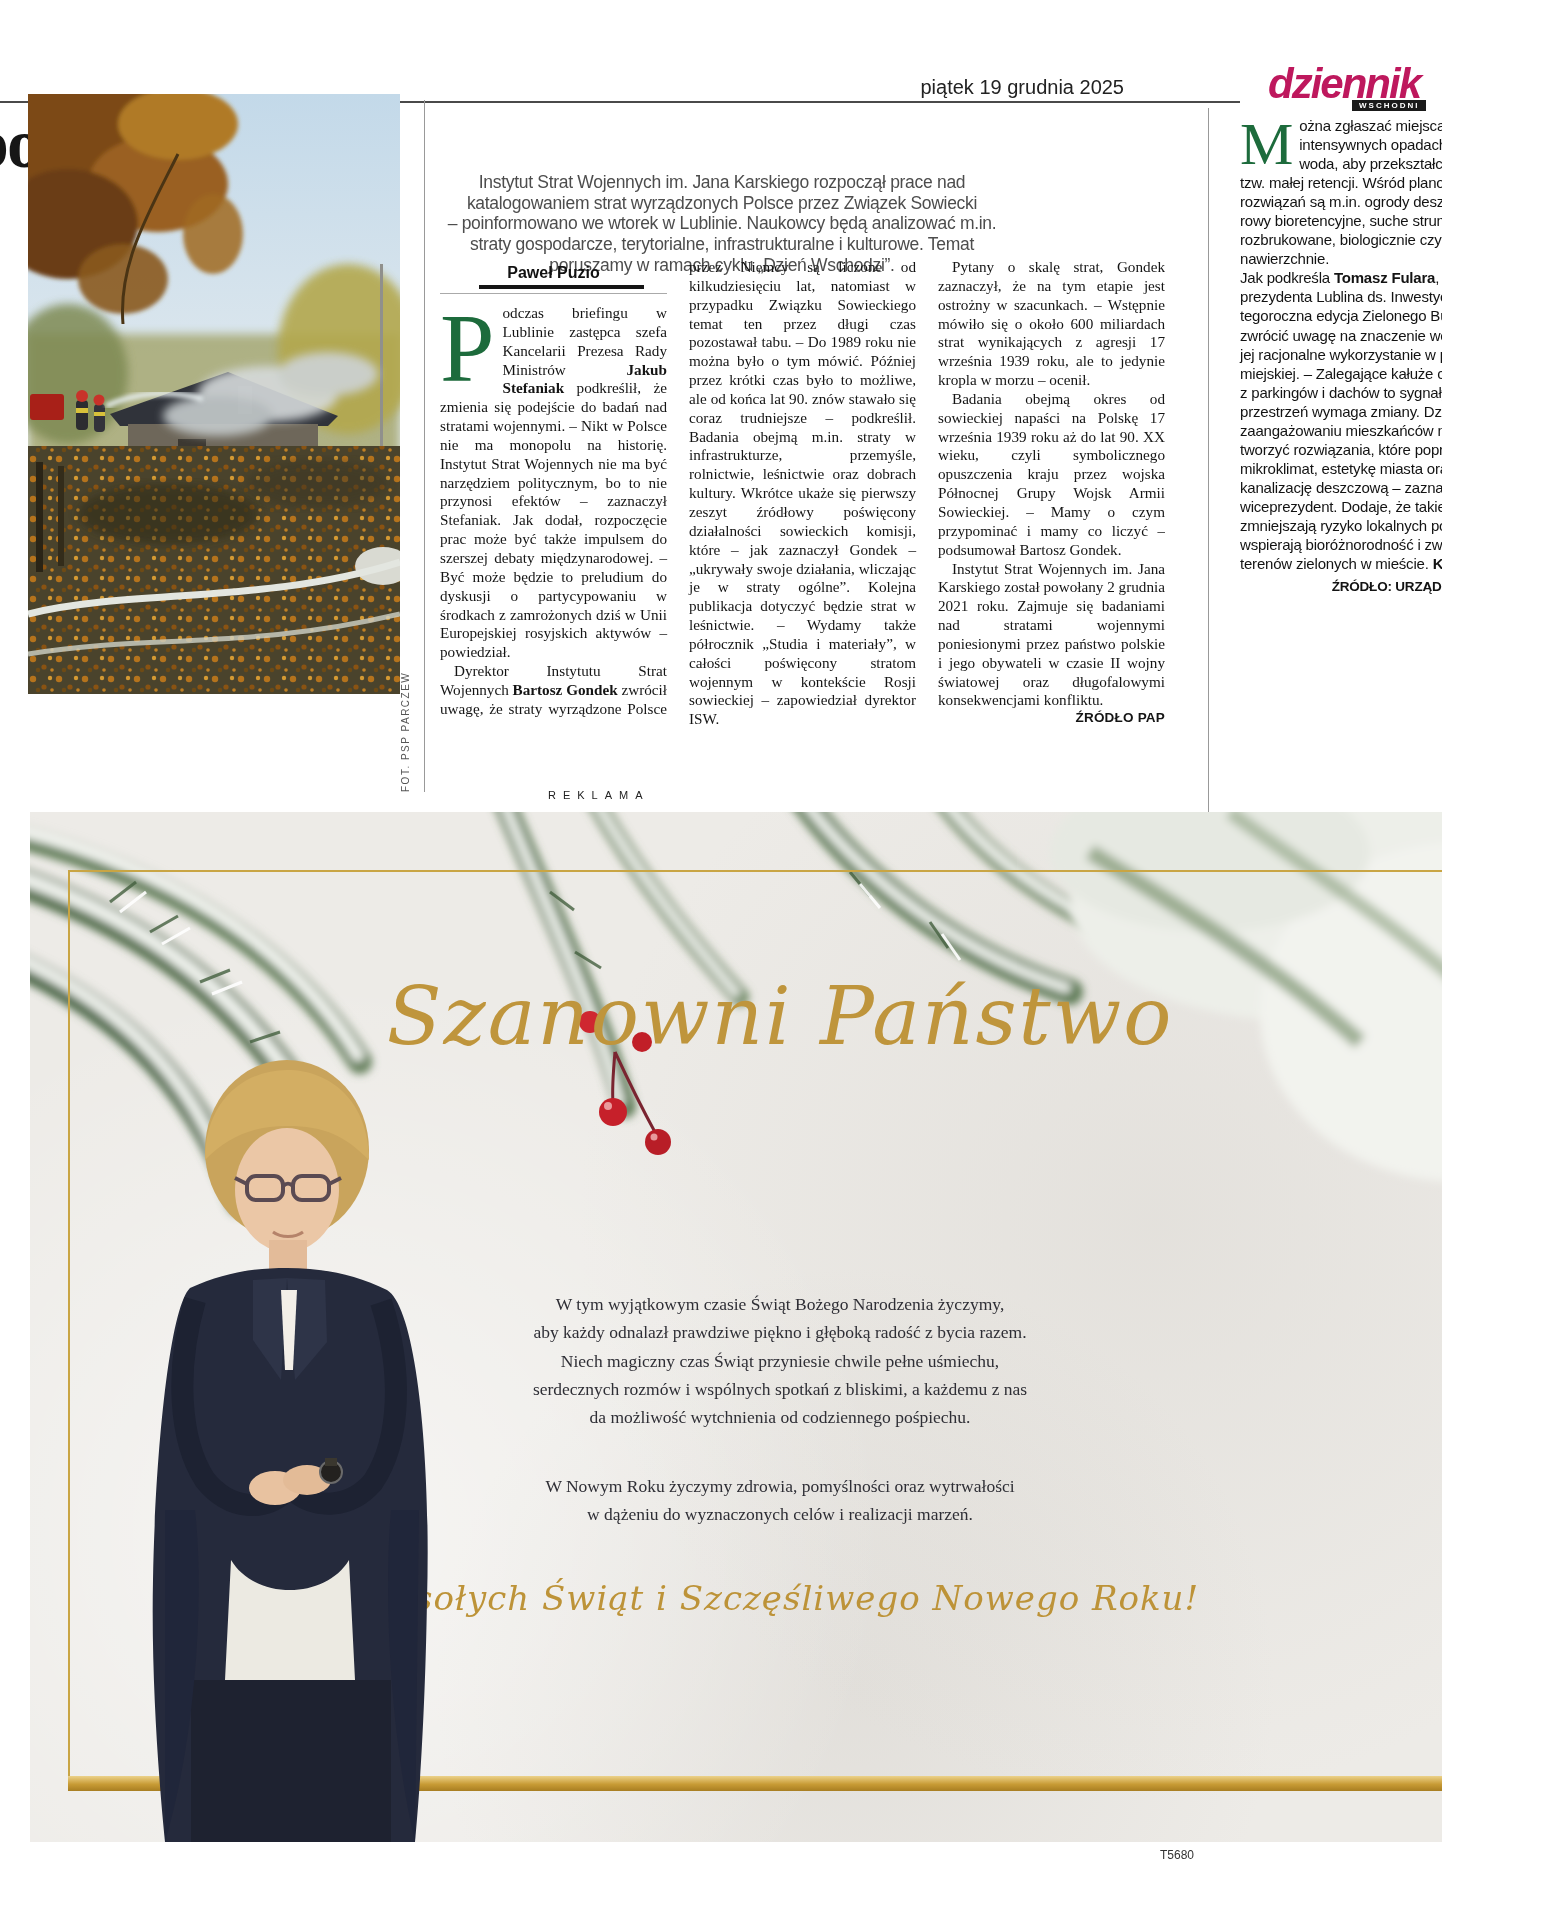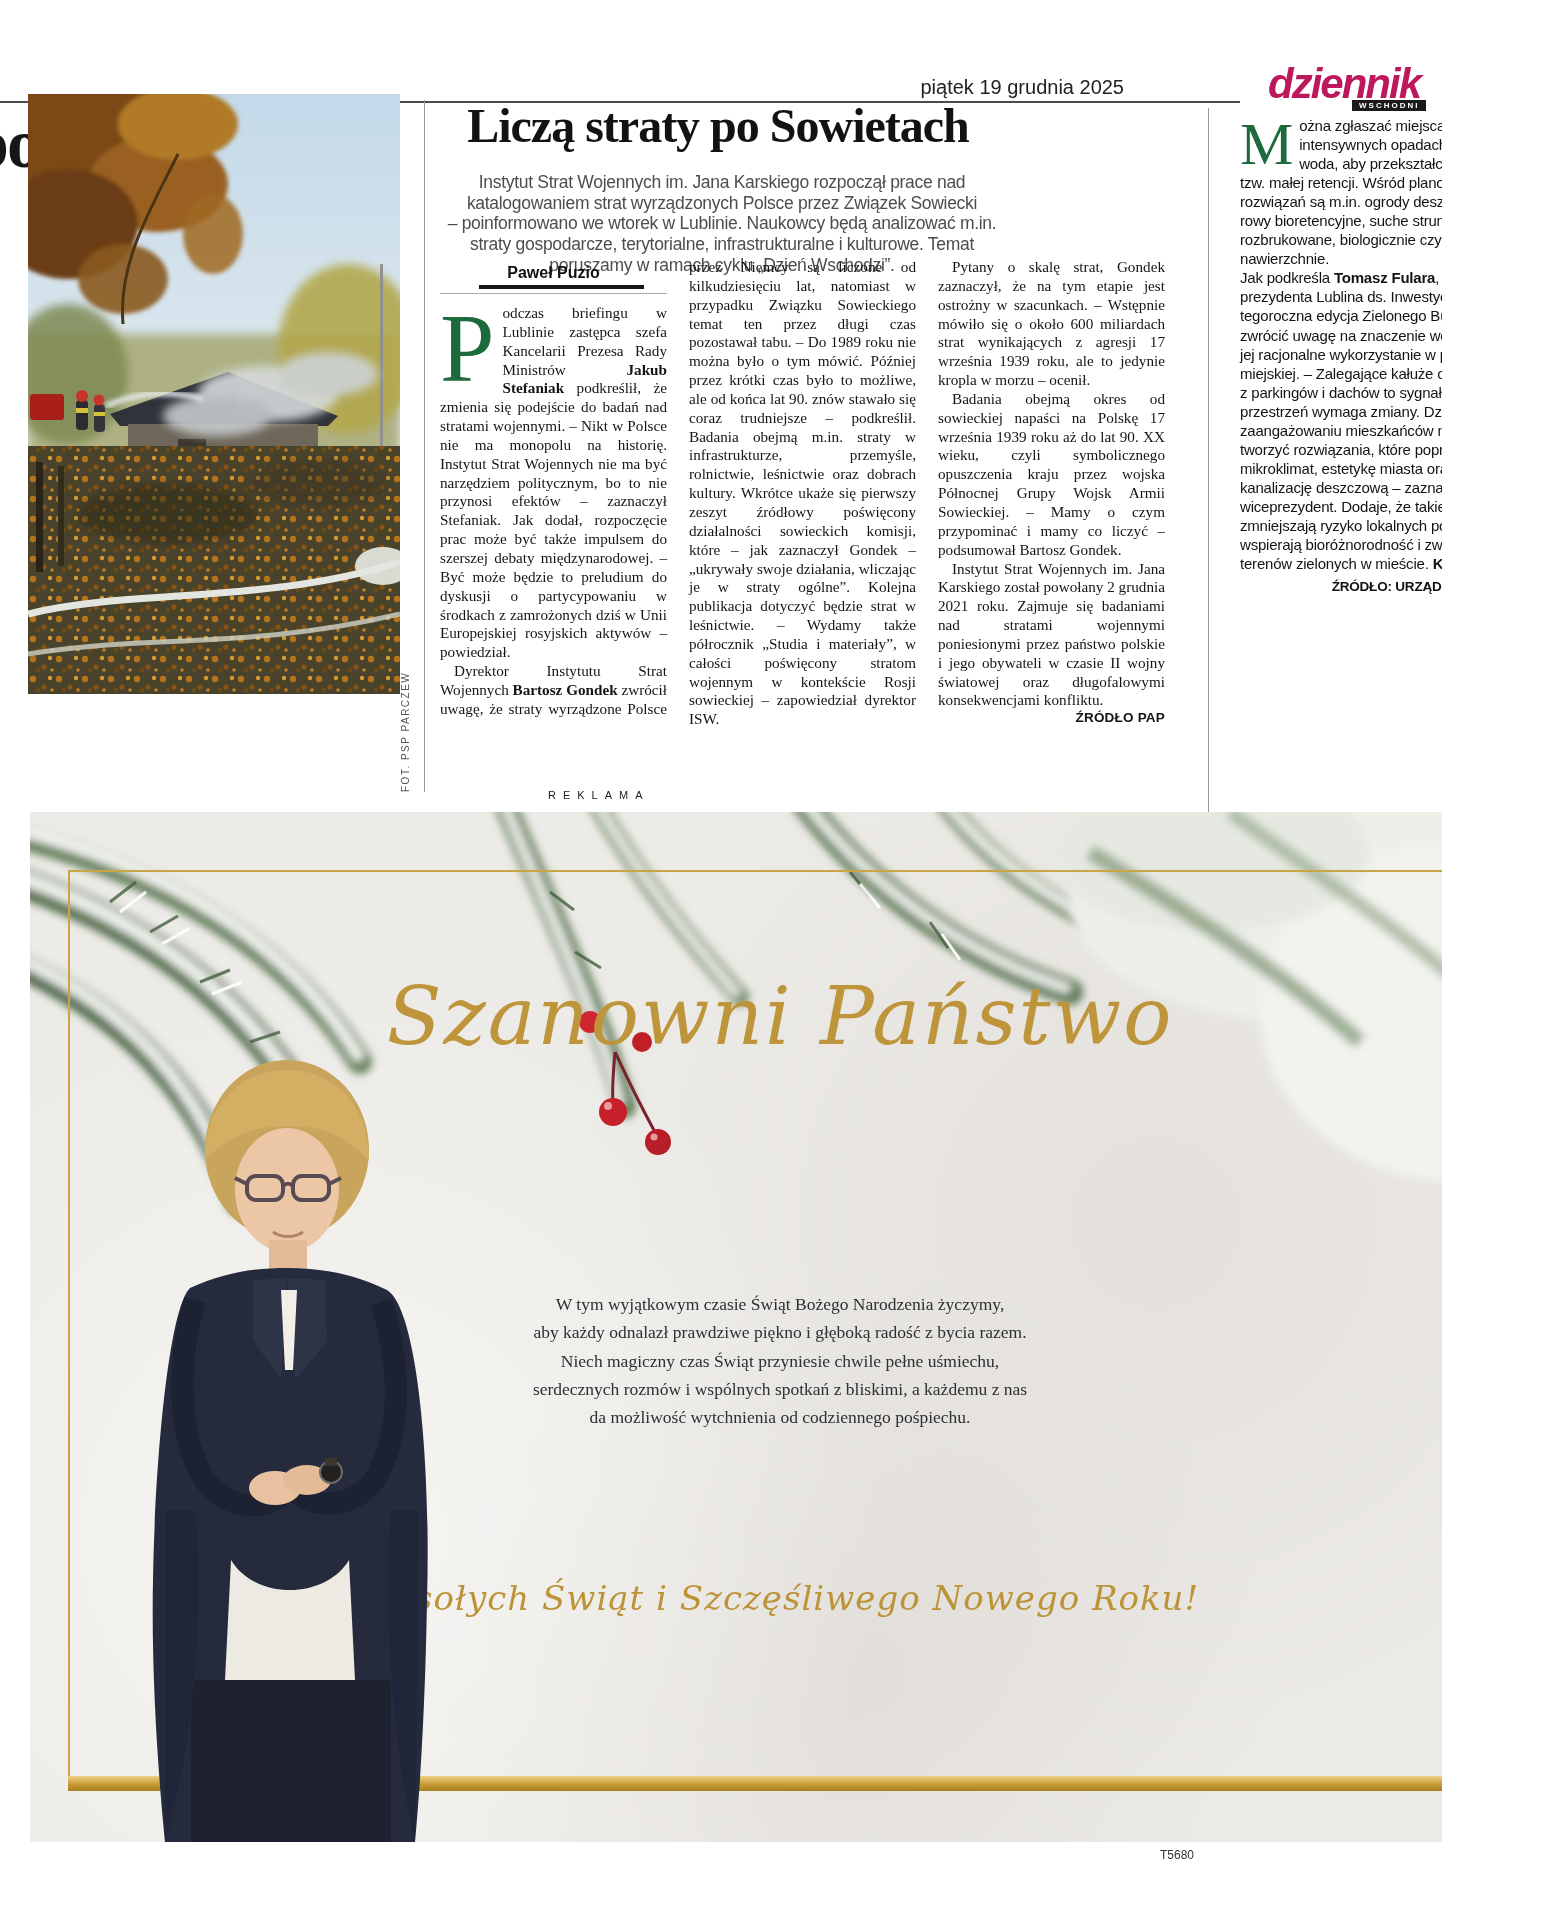--- a/index.html
+++ b/index.html
@@ -161,21 +161,20 @@
       <ellipse cx="355" cy="472" rx="28" ry="19" fill="#d9dad2"></ellipse>
       <path d="M0,520 C100,495 240,510 372,468" stroke="#e3e6e0" stroke-width="7" fill="none"></path>
       <path d="M0,560 C120,540 220,556 372,520" stroke="#cfd3c8" stroke-width="5" fill="none" opacity=".8"></path>
     </svg>
   </div>
   <div class="photo-credit">FOT. PSP PARCZEW</div>
 
   <div class="vline1"></div>
   <div class="vline2"></div>
 
-  <div class="main-headline">Liczą straty po Sowietach</div>
   <div class="lede">Instytut Strat Wojennych im. Jana Karskiego rozpoczął prace nad
 katalogowaniem strat wyrządzonych Polsce przez Związek Sowiecki
 – poinformowano we wtorek w Lublinie. Naukowcy będą analizować m.in.
 straty gospodarcze, terytorialne, infrastrukturalne i kulturowe. Temat
 poruszamy w ramach cyklu „Dzień Wschodzi”.</div>
   <div class="article-cols">
     <div class="byline"><span class="nm">Paweł Puzio</span></div>
     <p class="first"><span class="dropcap">P</span><span><span>odczas briefingu w Lublinie zastępca szefa Kancelarii Prezesa Rady Ministrów </span><span style="font-weight: 700;">Jakub Stefaniak</span><span> podkreślił, że zmienia się podejście do badań nad stratami wojennymi. – Nikt w Polsce nie ma monopolu na historię. Instytut Strat Wojennych nie ma być narzędziem politycznym, bo to nie przynosi efektów – zaznaczył Stefaniak. Jak dodał, rozpoczęcie prac może być także impulsem do szerszej debaty międzynarodowej. – Być może będzie to preludium do dyskusji o partycypowaniu w środkach z zamrożonych dziś w Unii Europejskiej rosyjskich aktywów – powiedział.</span></span></p>
     <p><span><span>Dyrektor Instytutu Strat Wojennych </span><span style="font-weight: 700;">Bartosz Gondek</span><span> zwrócił uwagę, że straty wyrządzone Polsce przez Niemcy są liczone od kilkudziesięciu lat, natomiast w przypadku Związku Sowieckiego temat ten przez długi czas pozostawał tabu. – Do 1989 roku nie można było o tym mówić. Później przez krótki czas było to możliwe, ale od końca lat 90. znów stawało się coraz trudniejsze – podkreślił. Badania obejmą m.in. straty w infrastrukturze, przemyśle, rolnictwie, leśnictwie oraz dobrach kultury. Wkrótce ukaże się pierwszy zeszyt źródłowy poświęcony działalności sowieckich komisji, które – jak zaznaczył Gondek – „ukrywały swoje działania, wliczając je w straty ogólne”. Kolejna publikacja dotyczyć będzie strat w leśnictwie. – Wydamy także półrocznik „Studia i materiały”, w całości poświęcony stratom wojennym w kontekście Rosji sowieckiej – zapowiedział dyrektor ISW.</span></span></p>
     <p><span><span>Pytany o skalę strat, Gondek zaznaczył, że na tym etapie jest ostrożny w szacunkach. – Wstępnie mówiło się o około 600 miliardach strat wynikających z agresji 17 września 1939 roku, ale to jedynie kropla w morzu – ocenił.</span></span></p>
@@ -259,20 +258,22 @@
 
     <div class="gold-frame"></div>
     <div class="gold-band"></div>
 
     <div class="script-heading">Szanowni Państwo</div>
     <div class="ad-body1">W tym wyjątkowym czasie Świąt Bożego Narodzenia życzymy,
 aby każdy odnalazł prawdziwe piękno i głęboką radość z bycia razem.
 Niech magiczny czas Świąt przyniesie chwile pełne uśmiechu,
 serdecznych rozmów i wspólnych spotkań z bliskimi, a każdemu z nas
 da możliwość wytchnienia od codziennego pośpiechu.</div>
+    <div class="ad-body2">W Nowym Roku życzymy zdrowia, pomyślności oraz wytrwałości
+w dążeniu do wyznaczonych celów i realizacji marzeń.</div>
     <div class="script-wish">Wesołych Świąt i Szczęśliwego Nowego Roku!</div>
 
 
     <div class="woman">
       <svg viewBox="0 0 310 802" width="310" height="802" preserveAspectRatio="none">
         <ellipse cx="152" cy="110" rx="82" ry="90" fill="#c9a45c"></ellipse>
         <ellipse cx="152" cy="150" rx="52" ry="62" fill="#ebc7a6"></ellipse>
         <path d="M70,120 C70,60 110,30 152,30 C196,30 234,62 234,120 C210,96 190,86 152,86 C116,86 92,98 70,120 Z" fill="#d3ae63"></path>
         <g stroke="#5a4a52" stroke-width="4" fill="none">
           <rect x="112" y="136" width="36" height="24" rx="9"></rect>

